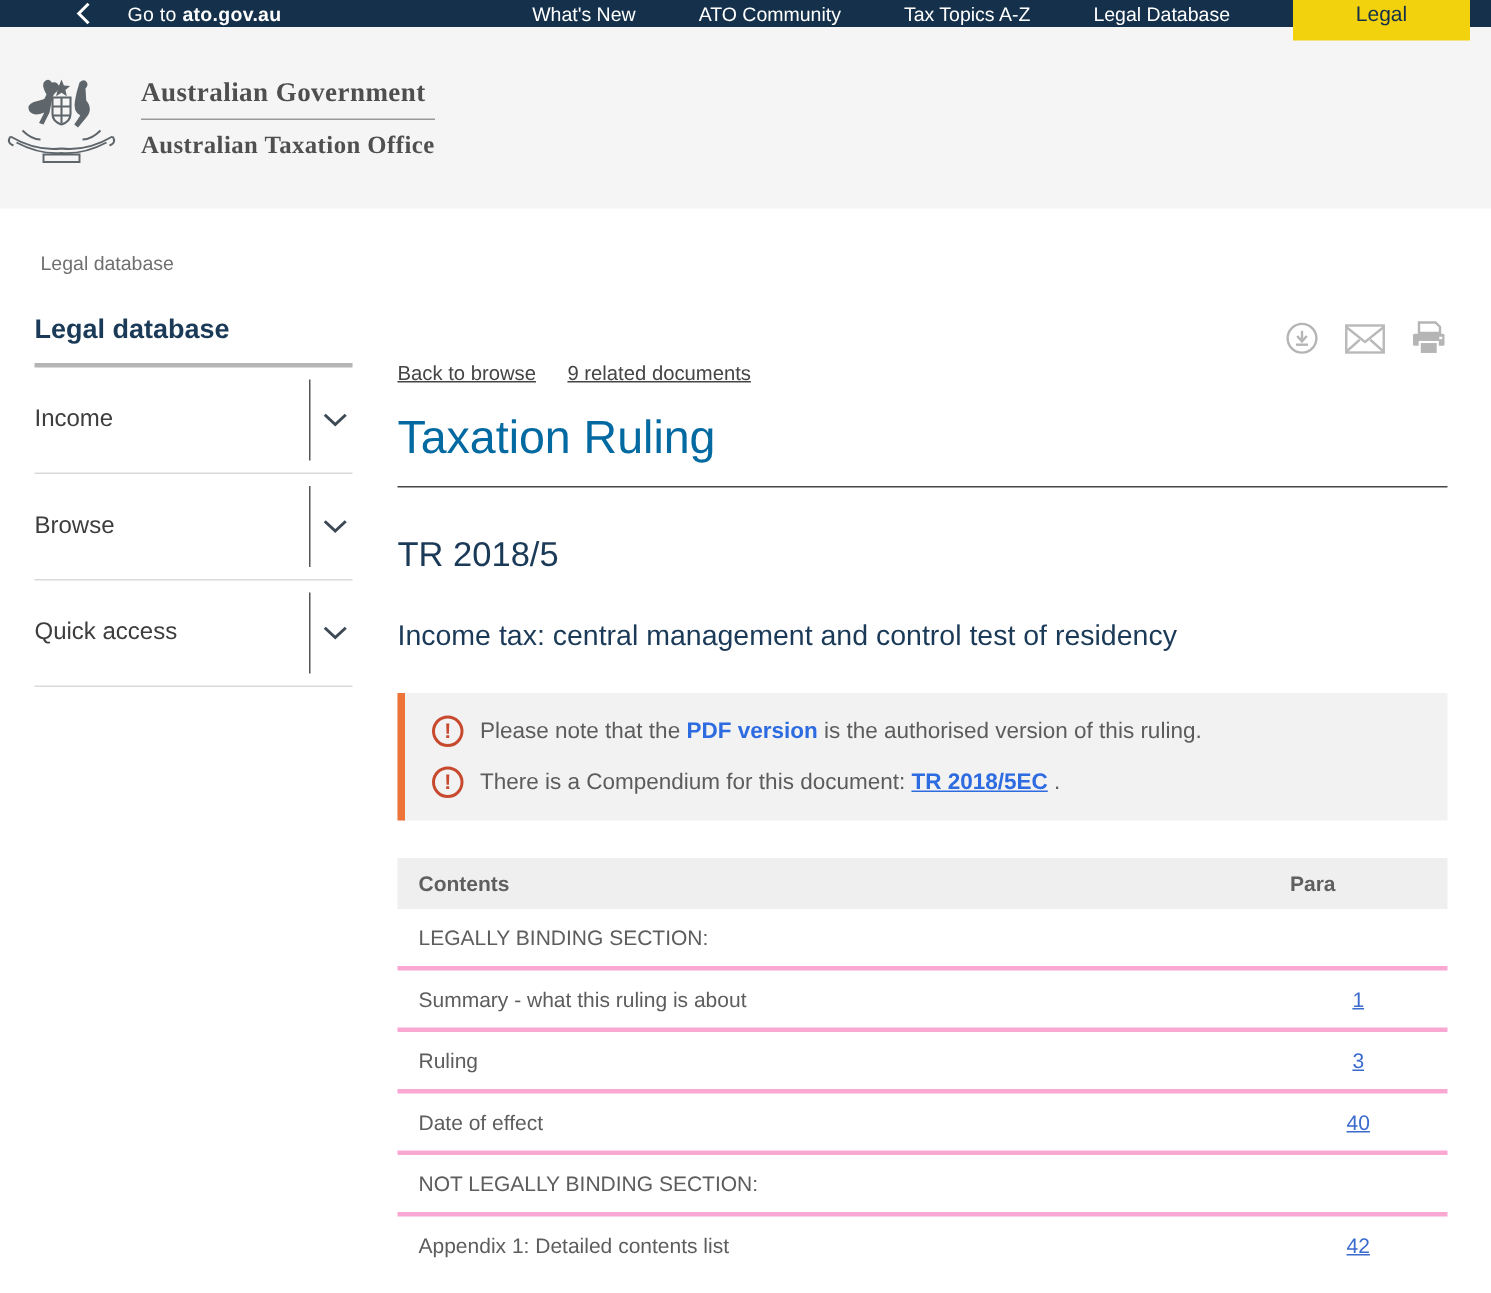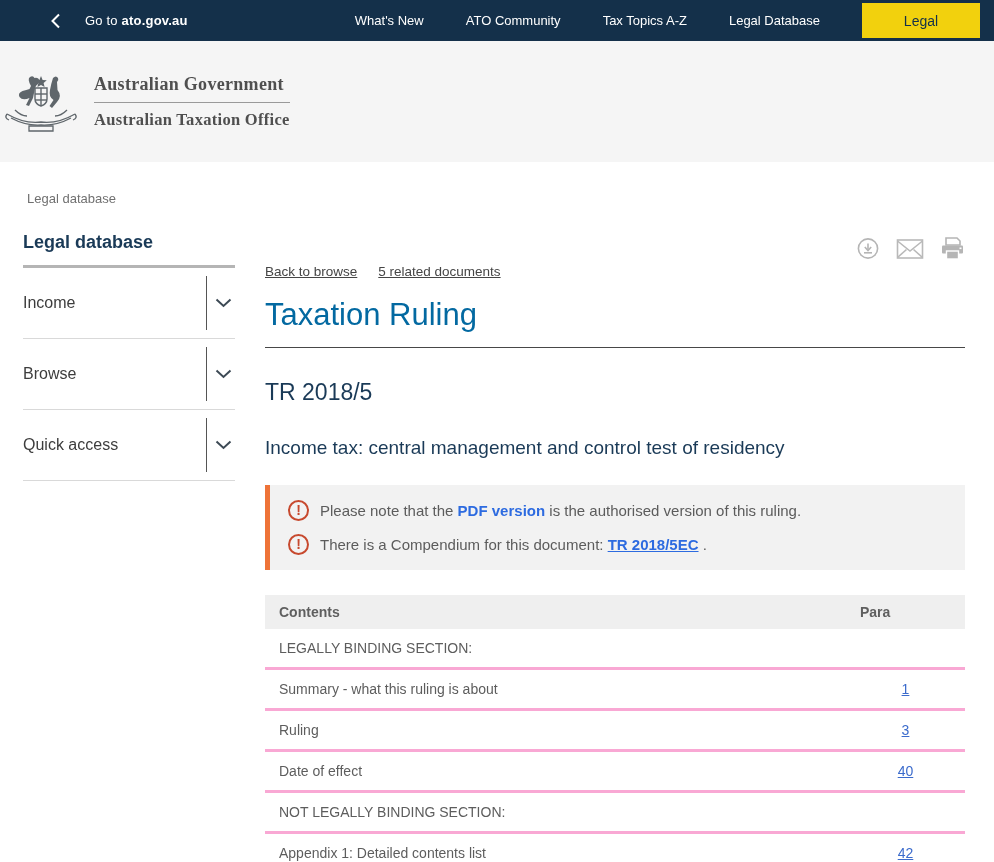--- a/index.html
+++ b/index.html
@@ -1,20 +1,20 @@
 <!DOCTYPE html>
 <html><head>
 <meta charset="utf-8">
 <style>
   * { margin:0; padding:0; box-sizing:border-box; }
   html,body { width:994px; height:862px; overflow:hidden; background:#fff;
     font-family:"Liberation Sans", sans-serif; }
 
   
-  .topnav { height:41px; background:#14304a; display:flex; align-items:center;
+  .topnav { height:18px; background:#14304a; display:flex; align-items:center;
     color:#fff; font-size:13px; }
   .nav-back { display:flex; align-items:center; margin-left:50px; cursor:pointer; }
   .goto { margin-left:24px; letter-spacing:.2px; cursor:pointer; }
   .goto b { font-weight:bold; }
   .nav-right { margin-left:auto; display:flex; align-items:center; }
   .nav-link { margin-right:42px; cursor:pointer; white-space:nowrap; }
   .login-btn { width:118px; height:35px; background:#f2d10d; color:#14304a;
     display:flex; align-items:center; justify-content:center; font-size:14px;
     margin-right:14px; cursor:pointer; border:none; }
 
@@ -189,21 +189,21 @@
           <svg width="17" height="10" viewBox="0 0 17 10">
               <polyline points="1.5,1.5 8.5,8 15.5,1.5" fill="none" stroke="#3d4a55" stroke-width="2"></polyline>
             </svg>
         </span>
       </div>
     </div>
 
     <div class="content">
 
       <div class="doc-links">
-        <a>Back to browse</a><a>5 related documents</a>
+        <a>Back to browse</a><a>9 related documents</a>
       </div>
 
       <h1 class="doc-title">Taxation Ruling</h1>
       <h2 class="doc-id">TR 2018/5</h2>
       <h3 class="doc-sub">Income tax: central management and control test of residency</h3>
 
       <div class="alert">
         <div class="notice">
           <span class="notice-icon">!</span>
           <span class="notice-text"><span>Please note that the </span><a class="link-bold">PDF version</a><span> is the authorised version of this ruling.</span></span>

